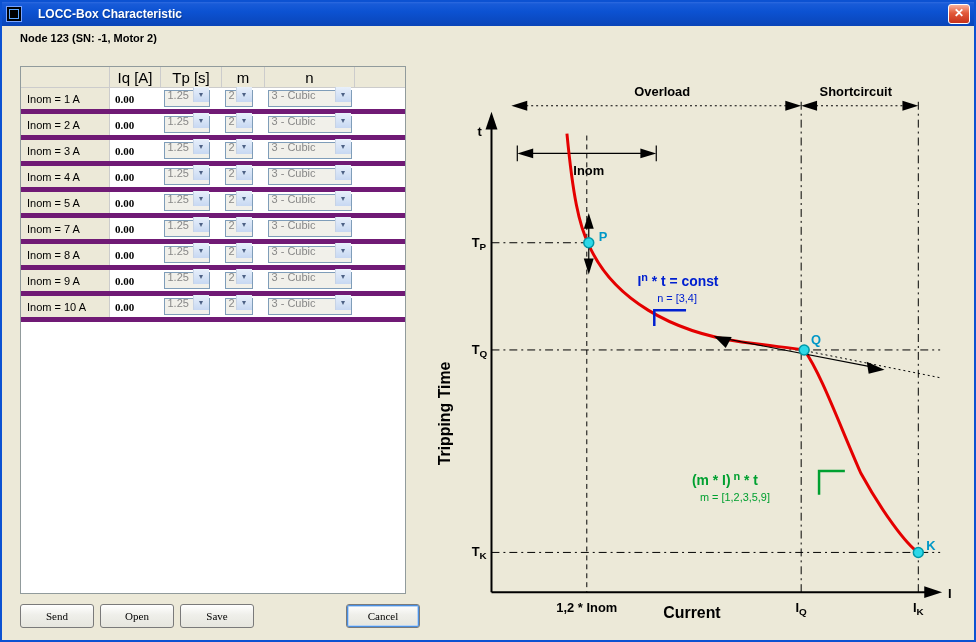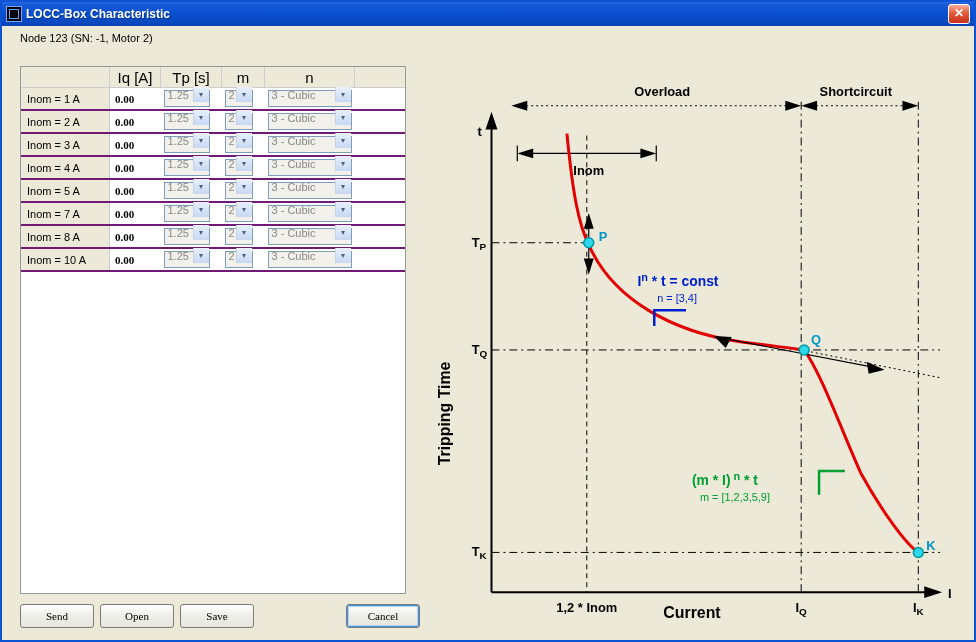--- a/index.html
+++ b/index.html
@@ -1,33 +1,33 @@
 <!DOCTYPE html>
 <html><head>
 <meta charset="utf-8">
 <style>
   html,body{margin:0;padding:0;font-family:Tahoma,Arial,sans-serif;font-size:11px;background:#0C52D2;}
   .window{width:976px;height:642px;box-sizing:border-box;border:2px solid #0C52D2;background:#ECE9D8;position:relative;}
   .titlebar{height:24px;background:linear-gradient(to bottom,#2E6BE0 0%,#185BD8 8%,#0C52D2 40%,#0A45B8 100%);
-    color:#fff;display:flex;align-items:center;padding:0 4px;font-size:12px;}
+    color:#fff;display:flex;align-items:center;padding:0 4px;font-size:12px;gap:12px;}
   .titlebar .ticon{width:14px;height:14px;background:#000;border:1px solid #7aa5ff;margin-right:4px;position:relative;}
   .titlebar .ticon::after{content:"";position:absolute;left:2px;top:2px;right:2px;bottom:2px;border:1px solid #5fa8ff;}
   .titlebar .ttext{flex:1;font-weight:bold;text-shadow:1px 1px 1px rgba(0,0,0,.3);}
   .closebtn{width:20px;height:18px;border:1px solid #fff;border-radius:3px;
     background:linear-gradient(to bottom,#F8B09A 0%,#E25A3A 45%,#C7321B 100%);
     color:#fff;font:bold 12px/16px Arial;text-align:center;cursor:pointer;}
   .client{position:absolute;top:26px;left:2px;right:2px;bottom:2px;background:#ECE9D8;}
-  .subtitle{position:absolute;left:16px;top:4px;font-weight:normal;font-size:11px;}
+  .subtitle{position:absolute;left:16px;top:4px;font-weight:bold;font-size:11px;}
   .tablewrap{position:absolute;left:16px;top:38px;width:384px;height:526px;
     border:1px solid #919B9C;background:#fff;overflow:hidden;}
   table{border-collapse:collapse;width:100%;}
   th{background:#ECE9D8;font-weight:normal;border:1px solid #ccc;border-top:none;height:20px;
     font-size:15px;padding:0 4px;text-align:center;}
   th:first-child{border-left:none;}
-  td{border-bottom:2px solid #701a75;height:21px;padding:0 3px;vertical-align:middle;margin-top:24px;}
+  td{border-bottom:5px solid #701a75;height:21px;padding:0 3px;vertical-align:middle;margin-top:24px;}
   td:first-child{background:#ECE9D8;color:#000;padding-left:6px;border-right:1px solid #ccc;}
   .iq-input{width:34px;border:none;font:bold 11px Tahoma;color:#000;background:#fff;padding:1px 2px;}
   .sel{display:flex;align-items:center;border:1px solid #7F9DB9;background:#F1F0EA;color:#888;
     height:17px;box-sizing:border-box;font-size:11px;padding:0 0 8px 3px;cursor:pointer;}
   .sel .arrow{margin-left:auto;width:15px;height:15px;border-left:1px solid #C7D3E5;
     background:linear-gradient(to bottom,#E8F0FB,#C7D8F2);display:flex;align-items:center;justify-content:center;color:#4D6185;font-size:8px;}
   .sel-tp{width:46px;} .sel-m{width:28px;} .sel-n{width:84px;}
   td.c-iq{width:42px;} td.c-tp{width:52px;} td.c-m{width:34px;} td.c-n{width:74px;}
   .btnrow{position:absolute;left:16px;bottom:10px;display:flex;gap:6px;}
   .btn{width:72px;height:22px;border:1px solid #7A7A7A;border-radius:3px;
@@ -234,20 +234,43 @@
               </td>
               <td class="c-n">
                 <div class="sel sel-n">
                   <span>3 - Cubic</span>
                   <span class="arrow">▾</span>
                 </div>
               </td>
               <td></td>
             </tr>
             <tr>
+              <td>Inom = 9 A</td>
+              <td class="c-iq"><input class="iq-input" value="0.00" style=""></td>
+              <td class="c-tp">
+                <div class="sel sel-tp">
+                  <span>1.25</span>
+                  <span class="arrow">▾</span>
+                </div>
+              </td>
+              <td class="c-m">
+                <div class="sel sel-m">
+                  <span>2</span>
+                  <span class="arrow">▾</span>
+                </div>
+              </td>
+              <td class="c-n">
+                <div class="sel sel-n">
+                  <span>3 - Cubic</span>
+                  <span class="arrow">▾</span>
+                </div>
+              </td>
+              <td></td>
+            </tr>
+            <tr>
               <td>Inom = 10 A</td>
               <td class="c-iq"><input class="iq-input" value="0.00" style=""></td>
               <td class="c-tp">
                 <div class="sel sel-tp">
                   <span>1.25</span>
                   <span class="arrow">▾</span>
                 </div>
               </td>
               <td class="c-m">
                 <div class="sel sel-m">

